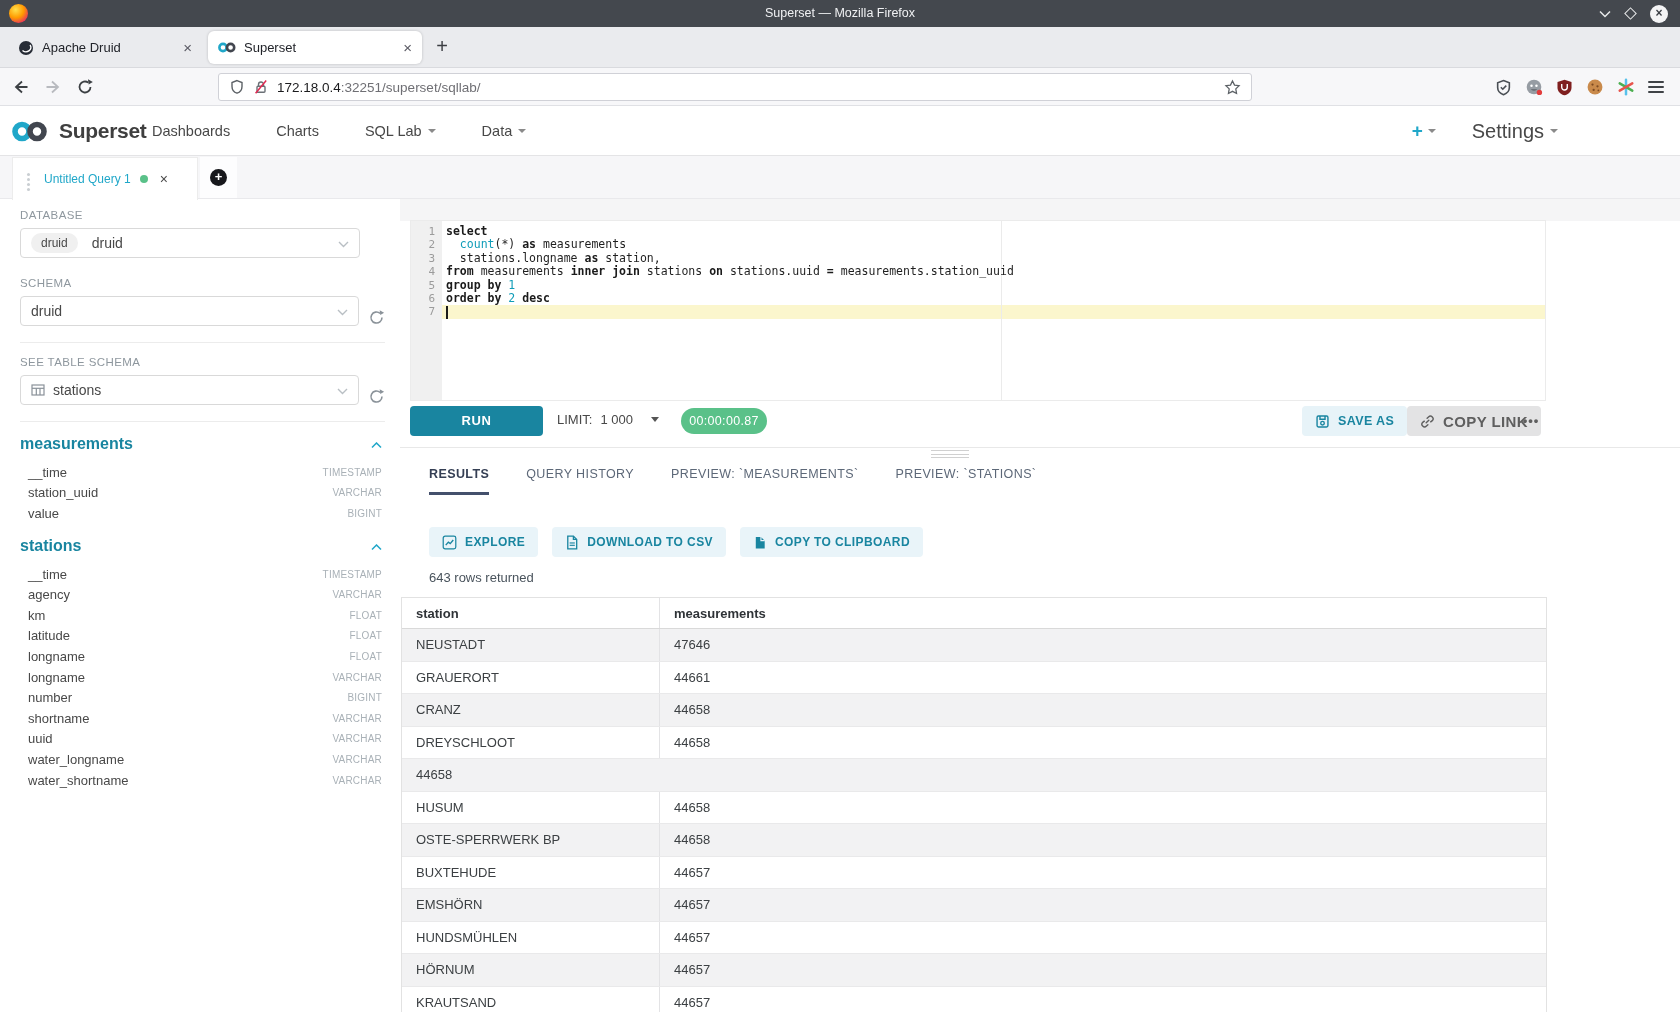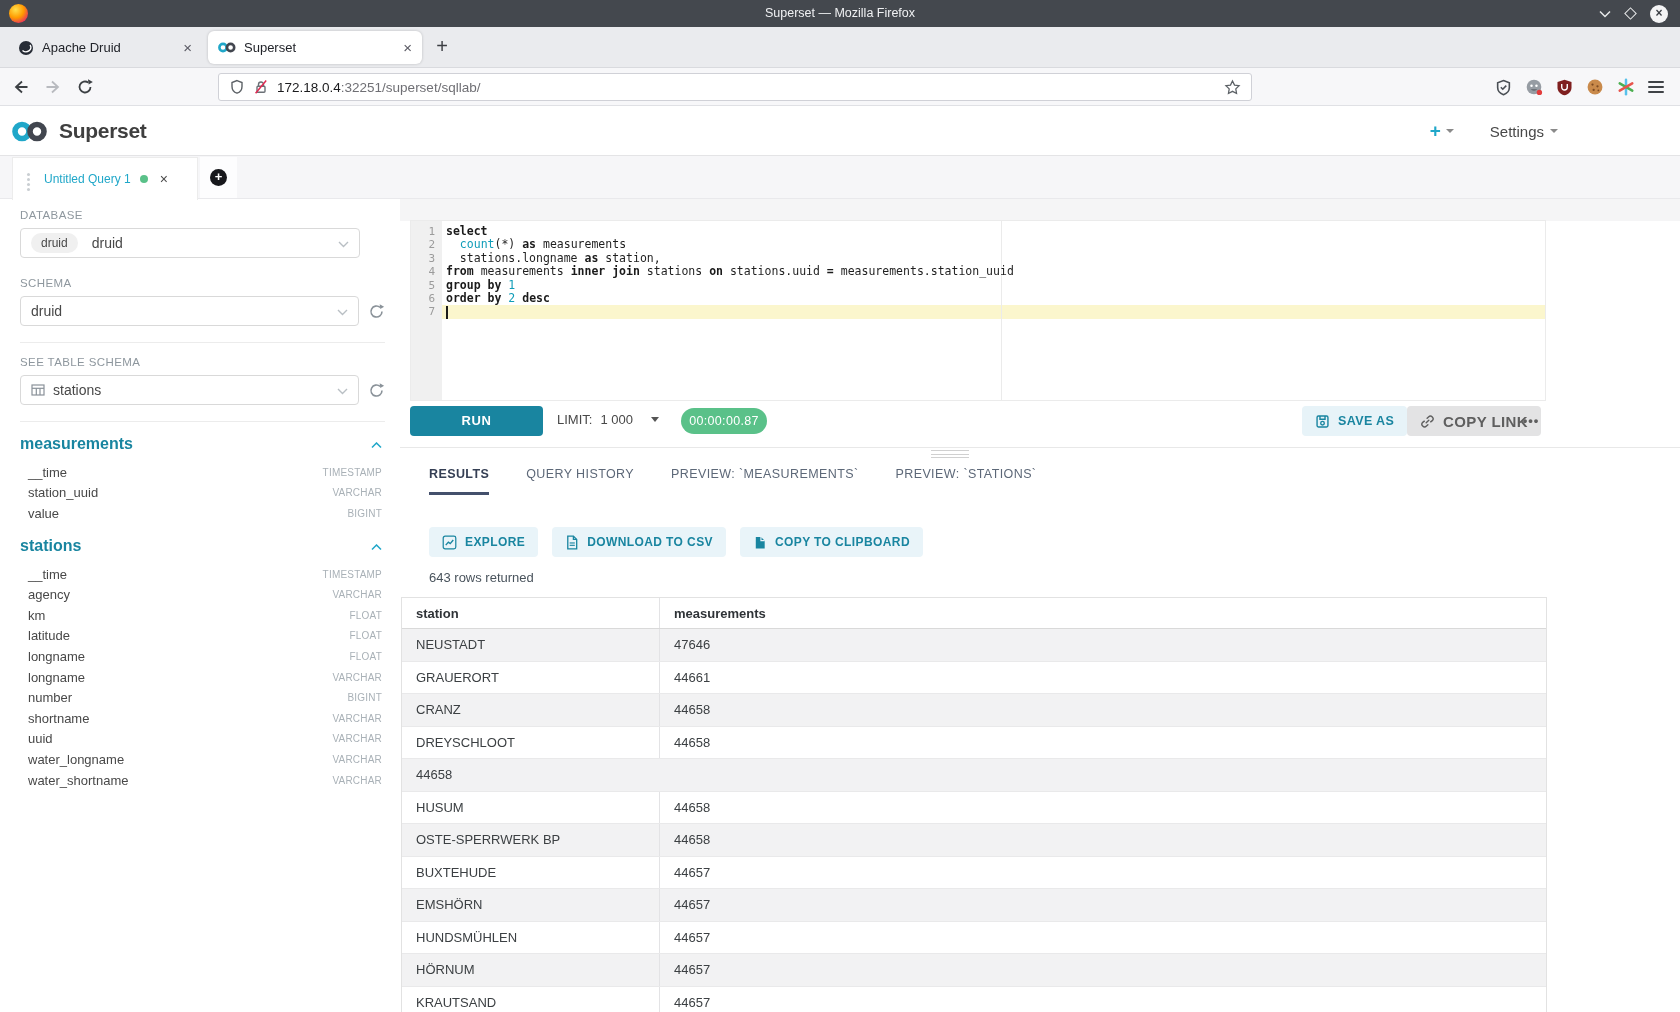--- a/index.html
+++ b/index.html
@@ -42,21 +42,21 @@
   .hamburger i{display:block;height:2px;background:#3f4347;border-radius:1px;}
 
   
   .ss-nav{position:absolute;left:0;top:106px;width:1680px;height:50px;background:#fff;border-bottom:1px solid #e4e4e6;}
   .brand{position:absolute;left:10px;top:0;height:50px;display:flex;align-items:center;gap:7px;}
   .brand-text{font-size:21px;font-weight:bold;color:#3f3f3f;letter-spacing:-.3px;}
   .nav-items{position:absolute;left:152px;top:0;height:50px;display:flex;gap:46px;align-items:center;}
   .nav-item{font-size:14.5px;color:#484848;display:flex;align-items:center;gap:6px;}
   .nav-right{position:absolute;right:122px;top:0;height:50px;display:flex;gap:36px;align-items:center;}
   .plus-link{font-size:19px;font-weight:bold;color:#20a7c9;display:flex;align-items:center;gap:5px;}
-  .settings-link{font-size:15px;color:#484848;display:flex;align-items:center;gap:6px;}
+  .settings-link{font-size:20px;color:#484848;display:flex;align-items:center;gap:6px;}
   .caret{width:0;height:0;border-left:4px solid transparent;border-right:4px solid transparent;border-top:4.5px solid #8a8a8a;display:inline-block;}
 
   
   .qtabbar{position:absolute;left:0;top:156px;width:1680px;height:43px;background:#f6f6f8;border-bottom:1px solid #e9e9ec;}
   .qtab{position:absolute;left:12px;top:157px;width:186px;height:43px;background:#fff;
     border:1px solid #ececec;border-bottom:none;display:flex;align-items:center;padding-left:10px;z-index:2;}
   .grip{width:3px;height:3px;border-radius:50%;background:#c9ced2;
     box-shadow:0 5px 0 #c9ced2,0 10px 0 #c9ced2,0 -5px 0 #c9ced2;margin:0 4px;}
   .qtab-label{font-size:12px;color:#20a7c9;margin-left:10px;}
   .status-dot{width:8px;height:8px;border-radius:50%;background:#5ac189;margin-left:9px;}
@@ -64,21 +64,21 @@
   .qtab-add{position:absolute;left:200px;top:157px;width:37px;height:41px;background:#fdfdfe;
     display:flex;align-items:center;justify-content:center;}
   .circle-plus{width:17px;height:17px;border-radius:50%;background:#17181c;color:#fff;font-size:13px;
     line-height:16px;text-align:center;font-weight:bold;}
 
   
   .sidebar{position:absolute;left:0;top:199px;width:400px;height:813px;background:#fff;
     padding:10px 15px 0 20px;overflow:hidden;}
   .side-label{font-size:11.5px;color:#8e979e;letter-spacing:.4px;margin-bottom:7px;}
   .mt19{margin-top:19px;}
-  .sel-row{display:flex;align-items:center;gap:9px;}
+  .sel-row{display:flex;align-items:flex-end;gap:9px;}
   .side-select{width:340px;height:30px;border:1px solid #d9d9d9;border-radius:4px;background:#fff;
     display:flex;align-items:center;padding:0 10px;position:relative;}
   .sel-chevron{position:absolute;right:10px;top:12px;}
   .db-pill{background:#f0f0f0;border-radius:11px;padding:3px 10px;font-size:12px;color:#484848;margin-right:14px;}
   .sel-value{font-size:14px;color:#484848;}
   .divider{height:1px;background:#ececec;margin:16px 0 13px;width:365px;margin-left:0;}
   .schema-head{display:flex;align-items:center;justify-content:space-between;margin-top:2px;padding-right:3px;}
   .schema-title{font-size:16px;font-weight:bold;color:#1985a0;}
   .schema-cols{margin-top:9px;}
   .schema-col{display:flex;justify-content:space-between;align-items:center;height:20.6px;padding-left:8px;padding-right:3px;}
@@ -246,20 +246,36 @@
   </div>
 
   <div class="ss-nav">
     <div class="brand">
       <svg width="42" height="27" viewBox="0 0 42 27">
         <circle cx="12" cy="13.5" r="7" fill="none" stroke="#20a7c9" stroke-width="5.6"></circle>
         <circle cx="27" cy="13.5" r="7" fill="none" stroke="#42464f" stroke-width="5.6"></circle>
       </svg>
       <span class="brand-text">Superset</span>
     </div>
+    <div class="nav-items">
+      <span class="nav-item">
+          <span>Dashboards</span>
+        </span>
+      <span class="nav-item">
+          <span>Charts</span>
+        </span>
+      <span class="nav-item">
+          <span>SQL Lab</span>
+          <span class="caret"></span>
+        </span>
+      <span class="nav-item">
+          <span>Data</span>
+          <span class="caret"></span>
+        </span>
+    </div>
     <div class="nav-right">
       <span class="plus-link">
           <span>+</span>
           <span class="caret"></span>
         </span>
       <span class="settings-link">
           <span>Settings</span>
           <span class="caret"></span>
         </span>
     </div>

